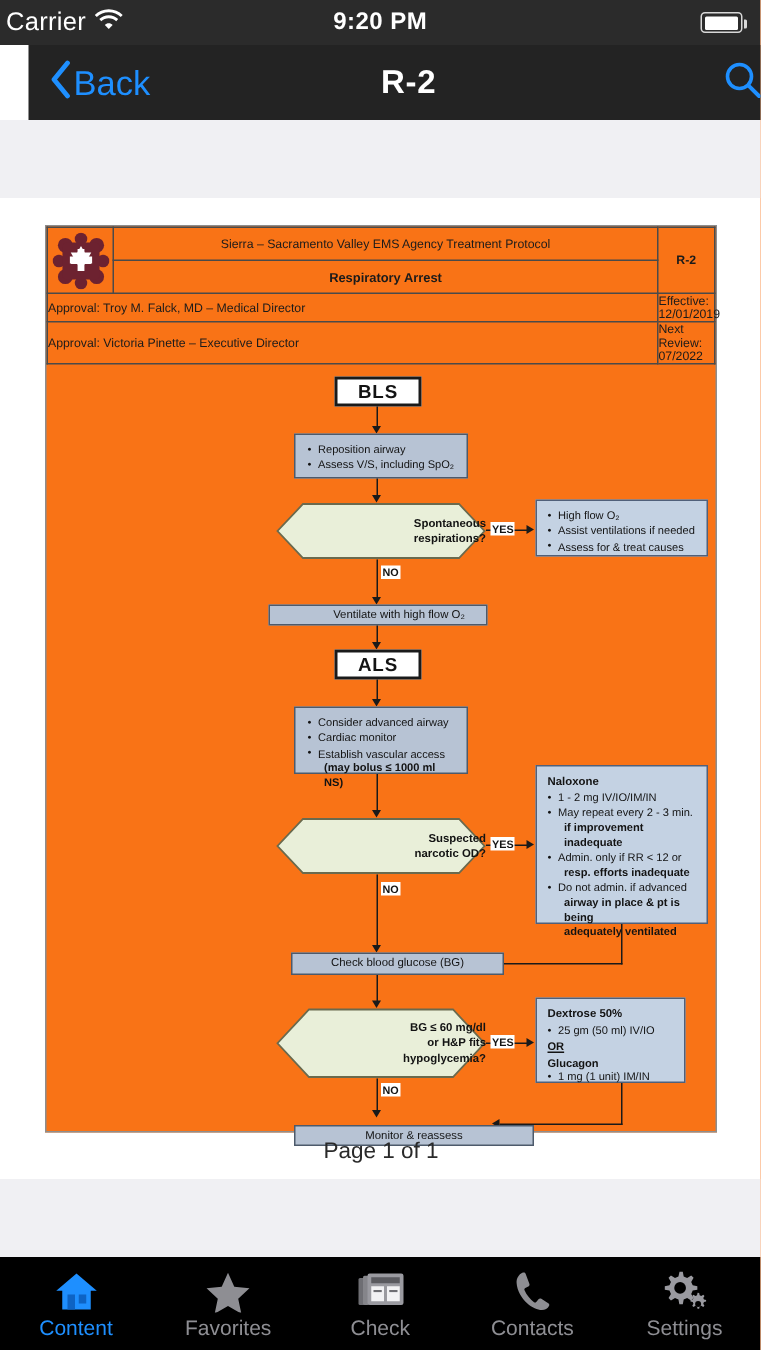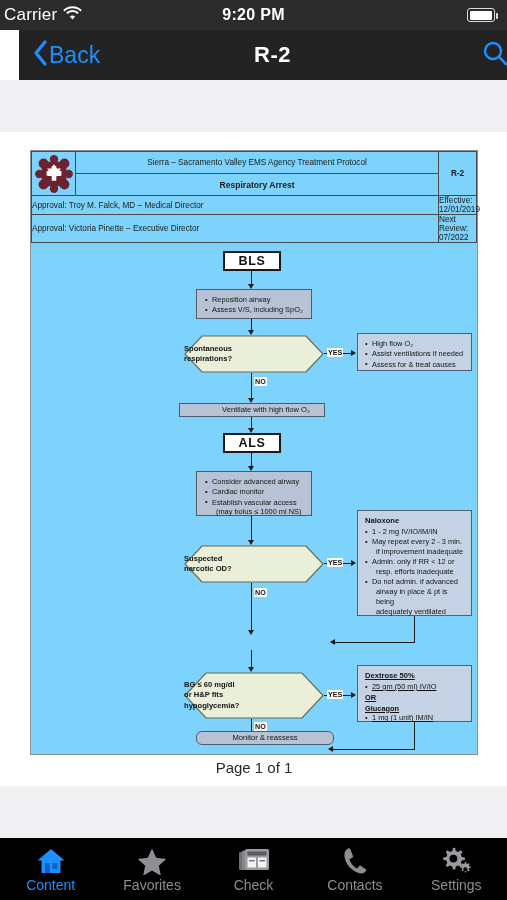--- a/index.html
+++ b/index.html
@@ -55,21 +55,21 @@
   .content-scroll {
     position:absolute; left:0; top:80px; width:507px; height:758px;
     background:#ffffff;
   }
   .top-band { position:absolute; left:0; top:0; width:507px; height:52px; background:#f0f0f3; }
   .bottom-band { position:absolute; left:0; top:706px; width:507px; height:52px; background:#f0f0f3; }
 
   
   .doc {
     position:absolute; left:30px; top:70px; width:448px; height:605px;
-    background:#7dd3fc; border:1px solid #8d8d8d;
+    background:#f97316; border:1px solid #8d8d8d;
   }
   .page-label {
     position:absolute; left:30px; top:679px; width:448px;
     text-align:center; font-size:15px; color:#2a2a2a;
   }
 
   
   .hdr-table { width:100%; border-collapse:collapse; table-layout:fixed; }
   .hdr-table td {
     border:1px solid #4a4a4a; padding:0; font-size:8.2px; color:#1b1b1b;
@@ -112,28 +112,28 @@
   }
   .action .hd { font-weight:700; font-size:7.6px; margin-bottom:1px; }
   .action .orr { font-weight:700; text-decoration:underline; margin:1px 0; }
   .action .sub { font-weight:700; margin-top:1px; }
 
   ul.bl { list-style:none; }
   ul.bl li { position:relative; padding-left:7px; margin-bottom:.5px; }
   ul.bl li::before {
     content:"\2022"; position:absolute; left:0; top:-0.5px; font-size:7.5px;
   }
-  ul.bl li .cont { display:block; padding-left:4px; }
+  ul.bl li .cont { display:block; padding-left:4px;font-weight:bold; }
 
   
   .hexwrap { position:absolute; }
   .hexwrap svg { position:absolute; left:0; top:0; }
   .hextext {
     position:absolute; left:0; top:0; width:100%; height:100%;
-    display:flex; flex-direction:column; align-items:flex-start; justify-content:center;
+    display:flex; flex-direction:column; align-items:flex-end; justify-content:center;
     font-weight:700; font-size:7.6px; color:#131313; line-height:1.35; text-align:center;
   }
 
   
   .vline { position:absolute; width:1.4px; background:#1a1a1a; }
   .hline { position:absolute; height:1.4px; background:#1a1a1a; }
   .arrow-d {
     position:absolute; width:0; height:0;
     border-left:3.6px solid transparent; border-right:3.6px solid transparent;
     border-top:5px solid #1a1a1a;
@@ -357,60 +357,61 @@
       </div>
 
       <div class="vline" style="left:383px; top:373px; height:27px;"></div>
       <div class="hline" style="left:304px; top:399px; width:80px;"></div>
       <div class="arrow-l" style="left:299px; top:396px;"></div>
 
       <div class="vline" style="left:220px; top:340px; height:48px;"></div>
       <div class="edge-lbl" style="left:223px; top:345px;">NO</div>
       <div class="arrow-d" style="left:217px; top:387px;"></div>
 
+      <div class="node proc single" style="left:163px; top:392px; width:142px; height:15px;">Check blood glucose (BG)</div>
 
       <div class="vline" style="left:220px; top:407px; height:18px;"></div>
       <div class="arrow-d" style="left:217px; top:424px;"></div>
 
       <div class="hexwrap" style="left:153px; top:429px; width:140px; height:47px;">
         <svg width="140" height="47" viewBox="0 0 140 47">
           <polygon points="22,1 118,1 139,23.5 118,46 22,46 1,23.5" fill="#e9efd9" stroke="#6a6a4e" stroke-width="1.2"></polygon>
         </svg>
         <div class="hextext">
           <span>BG ≤ 60 mg/dl</span>
           <span>or H&amp;P fits</span>
           <span>hypoglycemia?</span>
         </div>
       </div>
 
       <div class="hline" style="left:293px; top:452px; width:28px;"></div>
       <div class="edge-lbl" style="left:296px; top:447px;">YES</div>
       <div class="arrow-r" style="left:320px; top:449px;"></div>
 
-      <div class="node action" style="left:326px; top:422px; width:115px; height:57px;text-decoration:underline;">
+      <div class="node action" style="left:326px; top:422px; width:100px; height:57px;">
         <div class="hd">Dextrose 50%</div>
         <ul class="bl">
           <li>25 gm (50 ml) IV/IO</li>
         </ul>
         <div class="orr">OR</div>
         <div class="sub">Glucagon</div>
         <ul class="bl">
           <li>1 mg (1 unit) IM/IN</li>
         </ul>
       </div>
 
       <div class="vline" style="left:383px; top:479px; height:28px;"></div>
       <div class="hline" style="left:302px; top:506px; width:82px;"></div>
       <div class="arrow-l" style="left:297px; top:503px;"></div>
 
       <div class="vline" style="left:220px; top:476px; height:22px;"></div>
       <div class="edge-lbl" style="left:223px; top:479px;">NO</div>
       <div class="arrow-d" style="left:217px; top:497px;"></div>
 
-      <div class="node proc single" style="left:165px; top:488px; width:138px; height:14px;border-radius:6px;">Monitor &amp; reassess</div>
+      <div class="node proc single" style="left:165px; top:507px; width:160px; height:14px;">Monitor &amp; reassess</div>
     </div>
   </div>
 
   <div class="page-label">Page 1 of 1</div>
 </div>
 
 <div class="tabbar">
 
   <div class="tab active">
     <span class="tab-ico">

